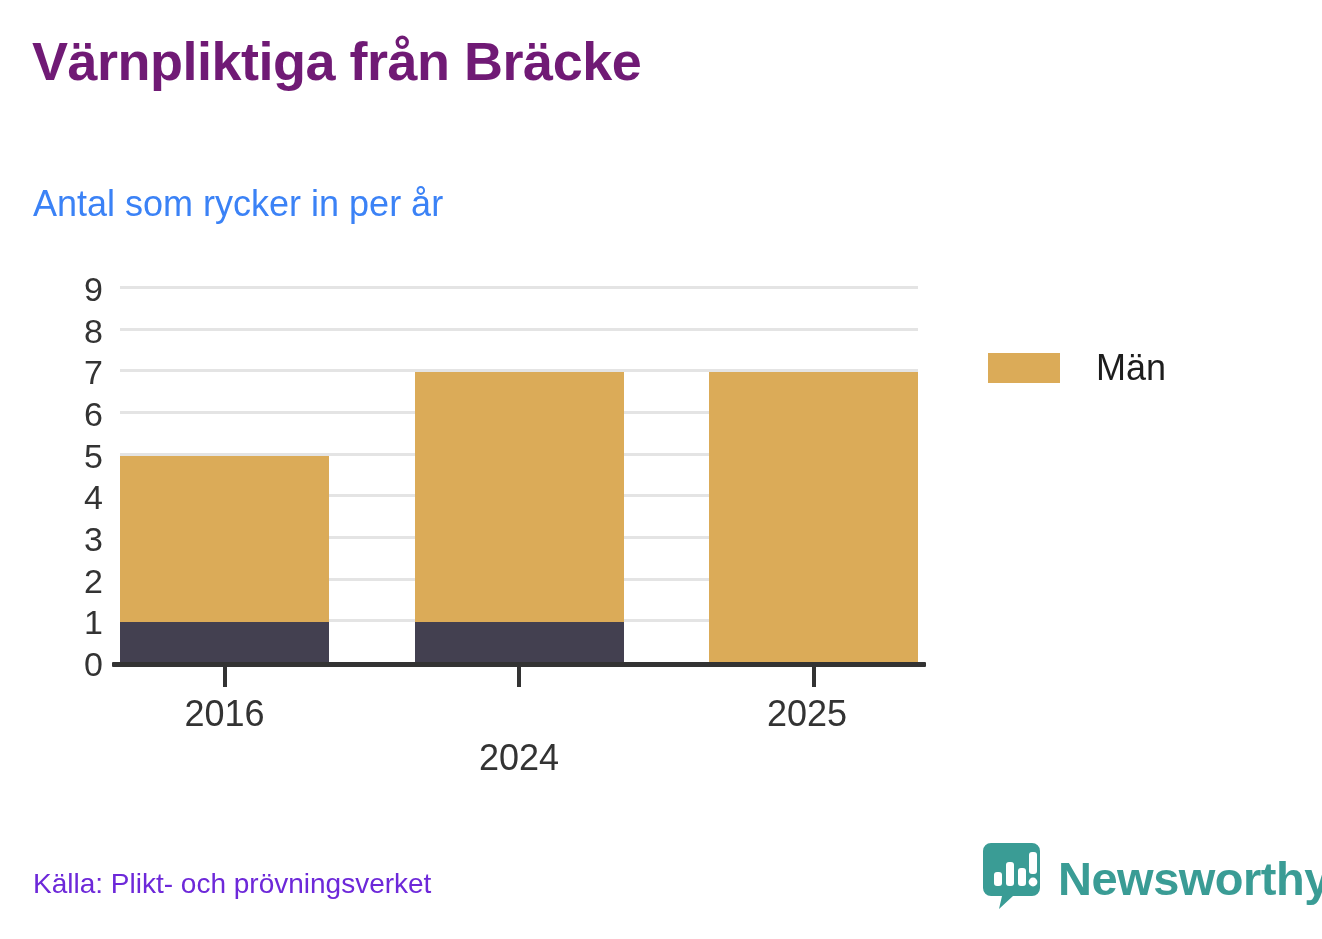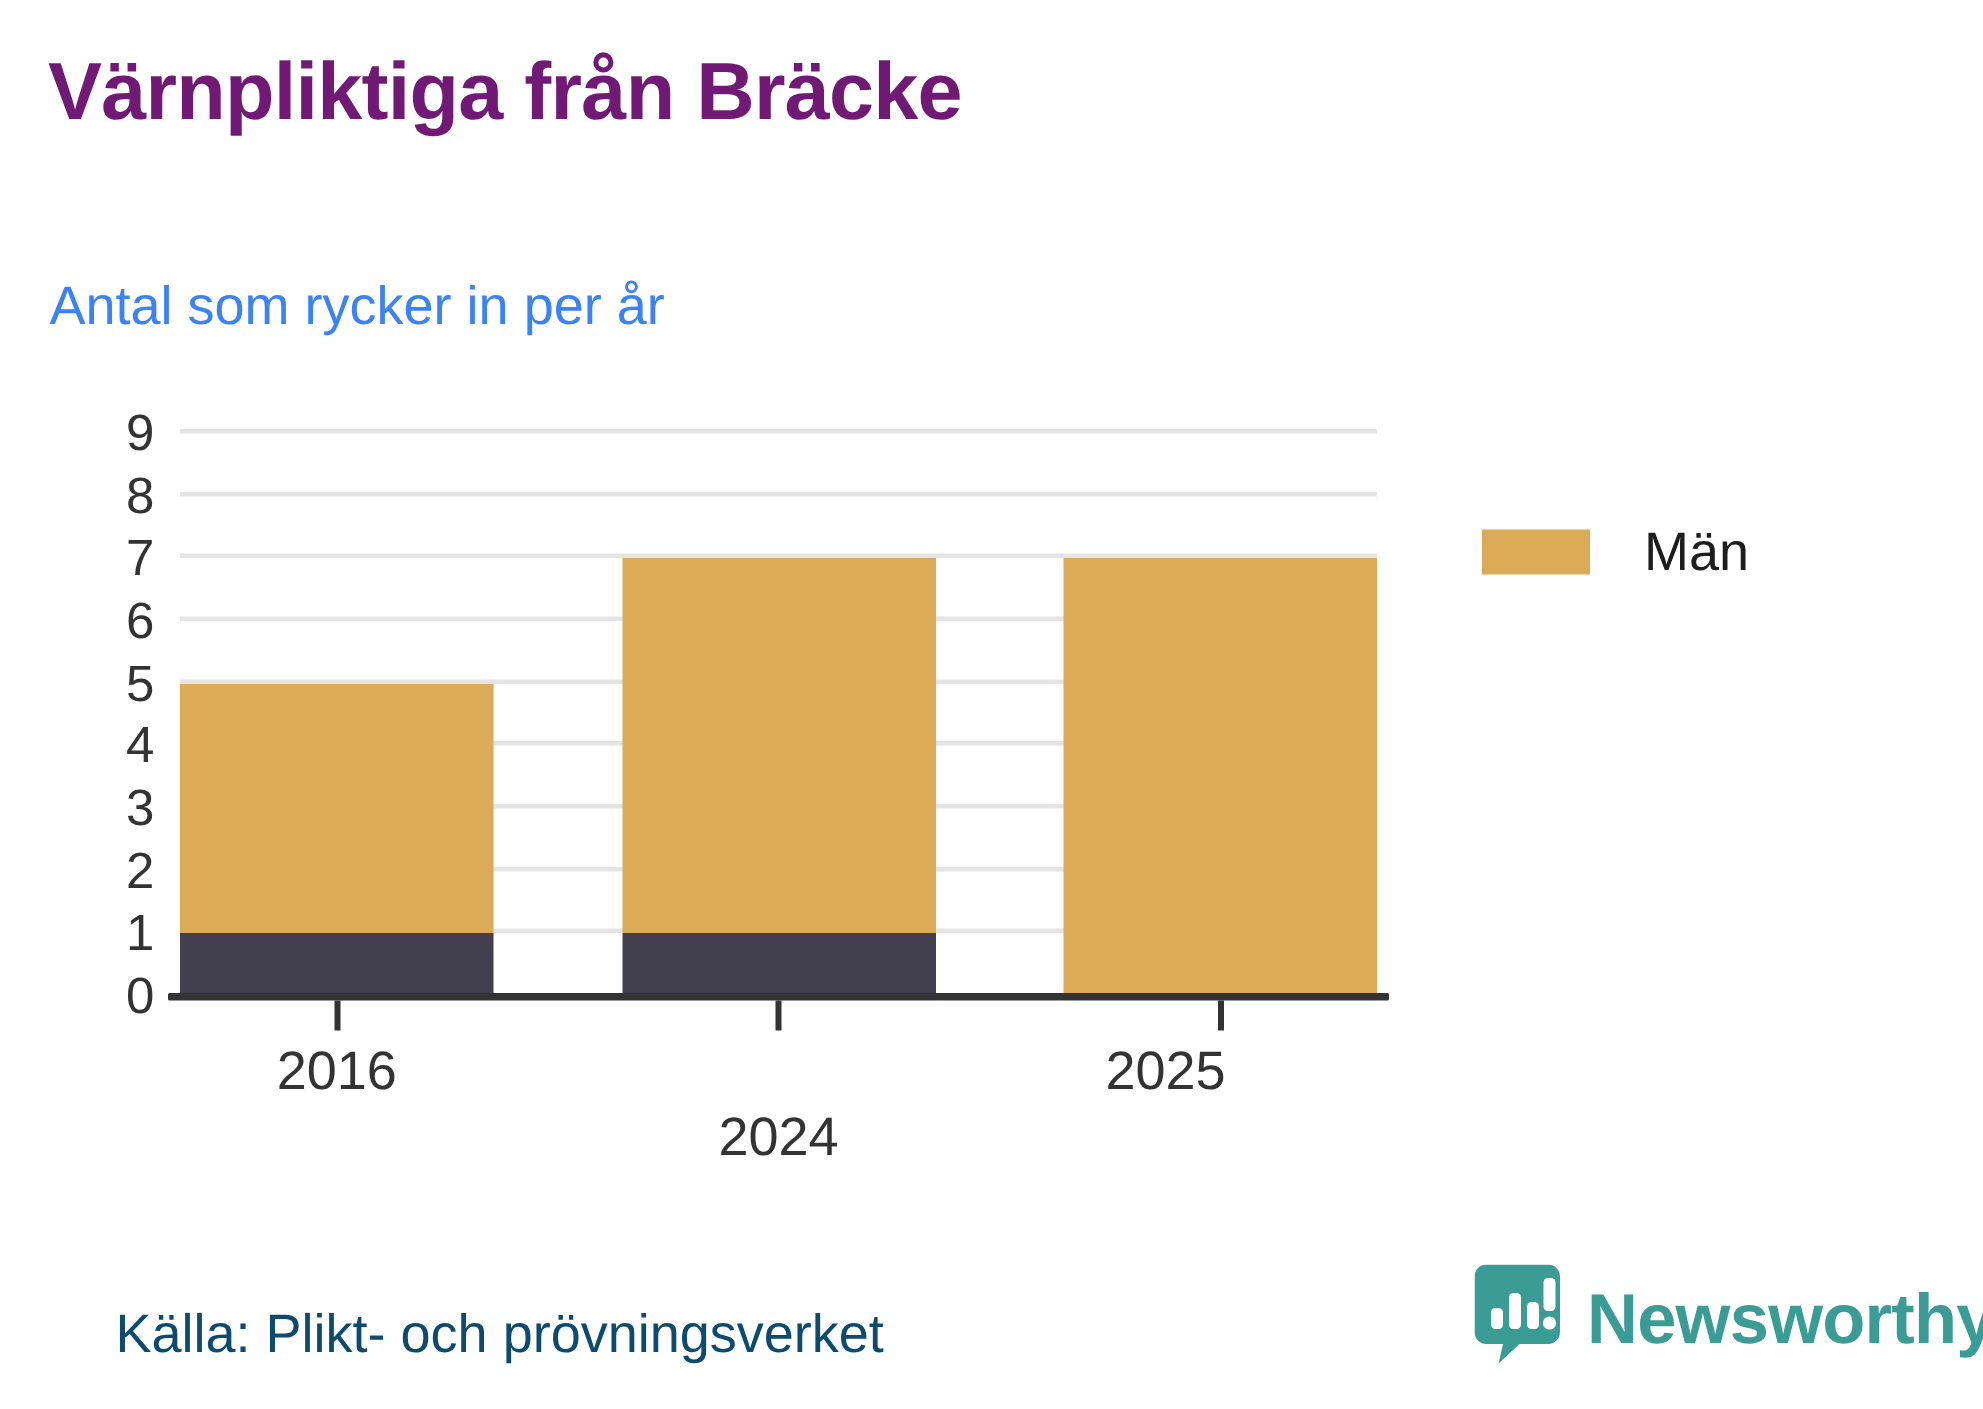--- a/index.html
+++ b/index.html
@@ -137,24 +137,23 @@
     font-size: 36px;
     color: #1d1d1d;
     white-space: nowrap;
   }
 
   
   #source-note {
     position: absolute;
     left: 33px;
     top: 868px;
-    font-size: 36px;
-    color: #0c4a6e;
-    white-space: nowrap;
-    margin-left: 44px;
+    font-size: 28px;
+    color: #6d28d9;
+    white-space: nowrap;
   }
   #brand {
     position: absolute;
     left: 983px;
     top: 843px;
     display: flex;
     align-items: center;
   }
   #brand-name {
     margin-left: 18px;
@@ -213,21 +212,21 @@
       </div>
   </div>
 
   <div id="axis-line"></div>
   <div id="x-ticks">
       <div class="xtick-mark" style="left: 222.5px;"></div>
       <div class="xtick-label" style="left: 224.5px;">2016</div>
       <div class="xtick-mark" style="left: 517px;"></div>
       <div class="xtick-label" style="left: 519px; margin-top: 44px;">2024</div>
       <div class="xtick-mark" style="left: 811.5px;"></div>
-      <div class="xtick-label" style="left: 777px;">2025</div>
+      <div class="xtick-label" style="left: 807px;">2025</div>
     </div>
 </div>
 
 <div id="legend">
     <div class="legend-row">
       <span class="legend-swatch" style="background: rgb(219, 171, 88);"></span>
       <span class="legend-label">Män</span>
     </div>
   </div>
 

